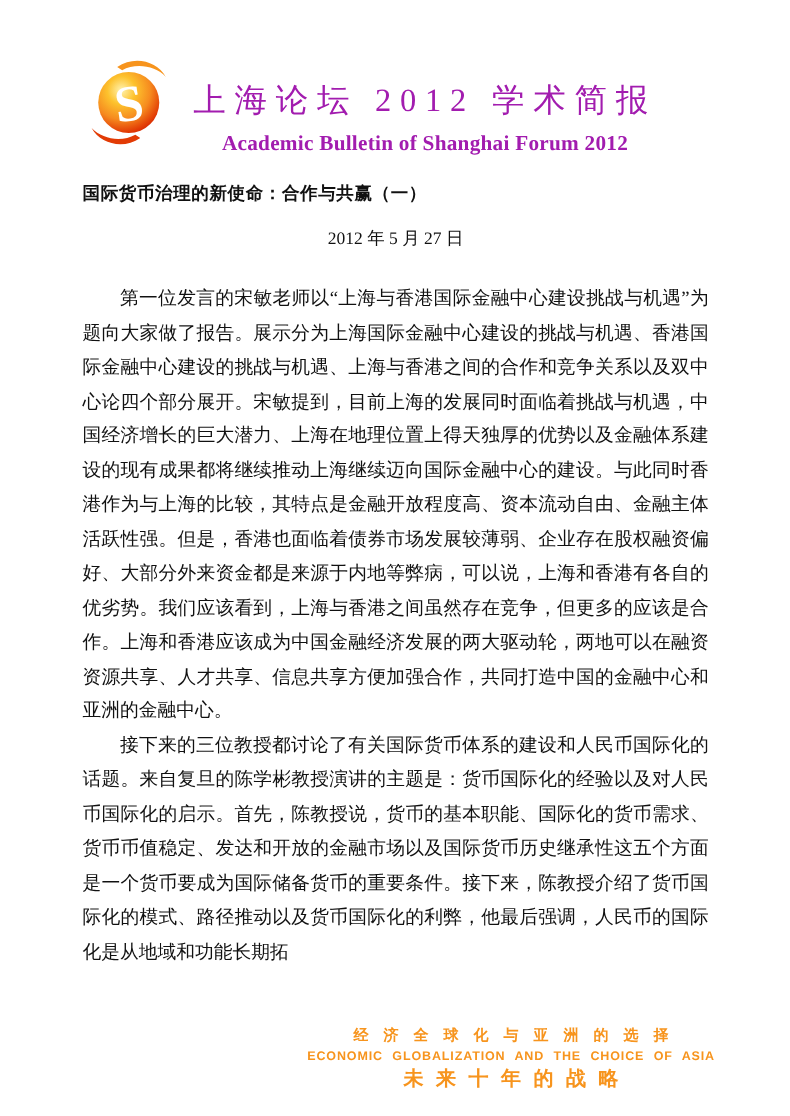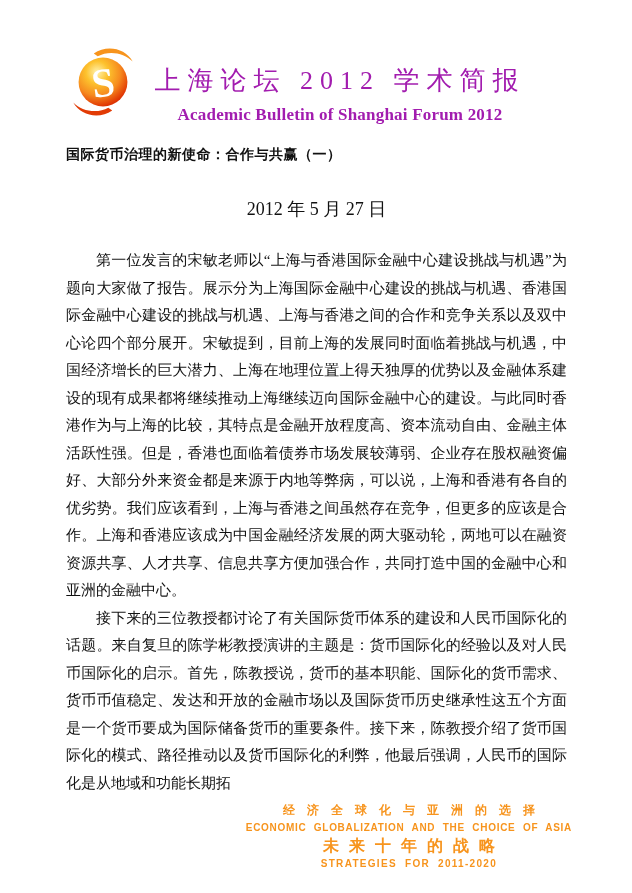--- a/index.html
+++ b/index.html
@@ -50,23 +50,23 @@
     left: 66px;
     width: 501px;
   }
   .article-title {
     text-align: left;
     font-size: 14px;
     font-weight: bold;
     letter-spacing: 0.5px;
   }
   .article-date {
-    margin-top: 33px;
+    margin-top: 18px;
     text-align: center;
-    font-size: 18px;
+    font-size: 14px;
   }
   .article-body {
     margin-top: 26px;
     font-size: 15px;
     line-height: 27.5px;
     text-align: justify;
   }
   .article-body p {
     text-indent: 2em;
     margin: 0;
@@ -123,16 +123,15 @@
     <div class="article-body">
       <p>第一位发言的宋敏老师以“上海与香港国际金融中心建设挑战与机遇”为题向大家做了报告。展示分为上海国际金融中心建设的挑战与机遇、香港国际金融中心建设的挑战与机遇、上海与香港之间的合作和竞争关系以及双中心论四个部分展开。宋敏提到，目前上海的发展同时面临着挑战与机遇，中国经济增长的巨大潜力、上海在地理位置上得天独厚的优势以及金融体系建设的现有成果都将继续推动上海继续迈向国际金融中心的建设。与此同时香港作为与上海的比较，其特点是金融开放程度高、资本流动自由、金融主体活跃性强。但是，香港也面临着债券市场发展较薄弱、企业存在股权融资偏好、大部分外来资金都是来源于内地等弊病，可以说，上海和香港有各自的优劣势。我们应该看到，上海与香港之间虽然存在竞争，但更多的应该是合作。上海和香港应该成为中国金融经济发展的两大驱动轮，两地可以在融资资源共享、人才共享、信息共享方便加强合作，共同打造中国的金融中心和亚洲的金融中心。</p>
       <p>接下来的三位教授都讨论了有关国际货币体系的建设和人民币国际化的话题。来自复旦的陈学彬教授演讲的主题是：货币国际化的经验以及对人民币国际化的启示。首先，陈教授说，货币的基本职能、国际化的货币需求、货币币值稳定、发达和开放的金融市场以及国际货币历史继承性这五个方面是一个货币要成为国际储备货币的重要条件。接下来，陈教授介绍了货币国际化的模式、路径推动以及货币国际化的利弊，他最后强调，人民币的国际化是从地域和功能长期拓</p>
     </div>
   </main>
 
   <footer class="slogan-footer">
     <div class="f-zh-1">经济全球化与亚洲的选择</div>
     <div class="f-en-1">ECONOMIC GLOBALIZATION AND THE CHOICE OF ASIA</div>
     <div class="f-zh-2">未来十年的战略</div>
-    <div class="f-en-2">STRATEGIES FOR 2011-2020</div>
   </footer>
 
 </div>
 
 </body></html>

